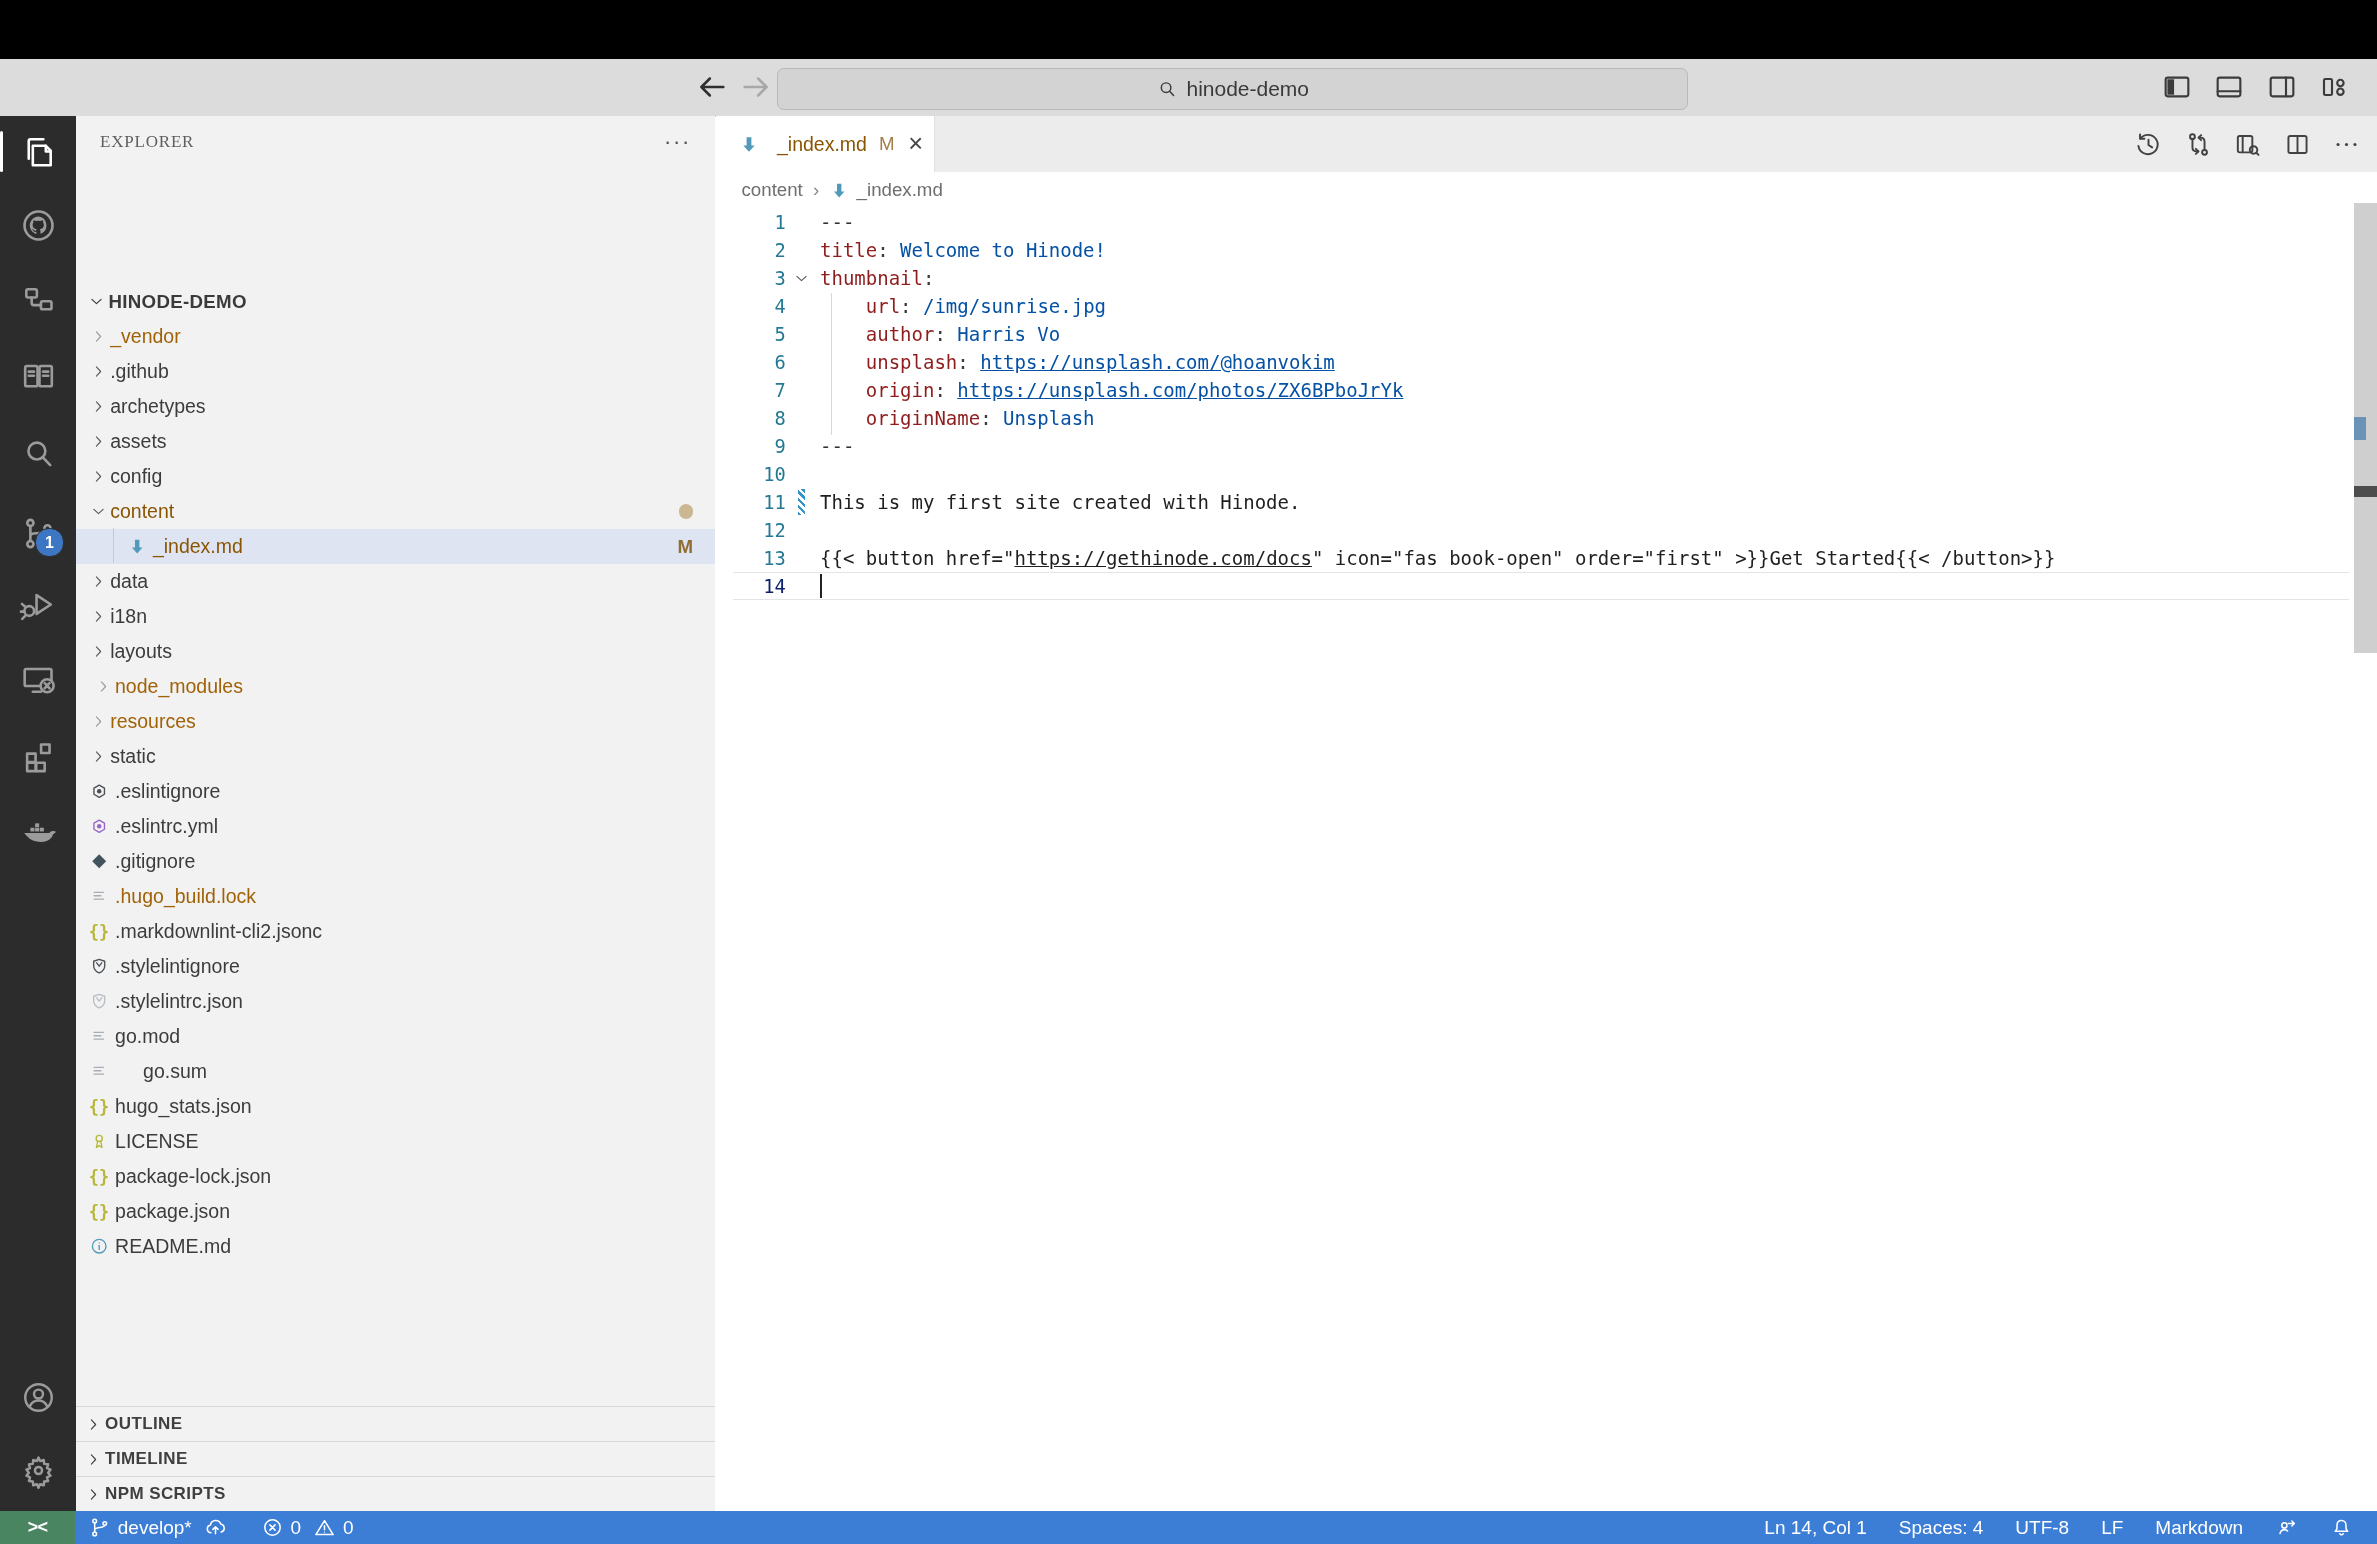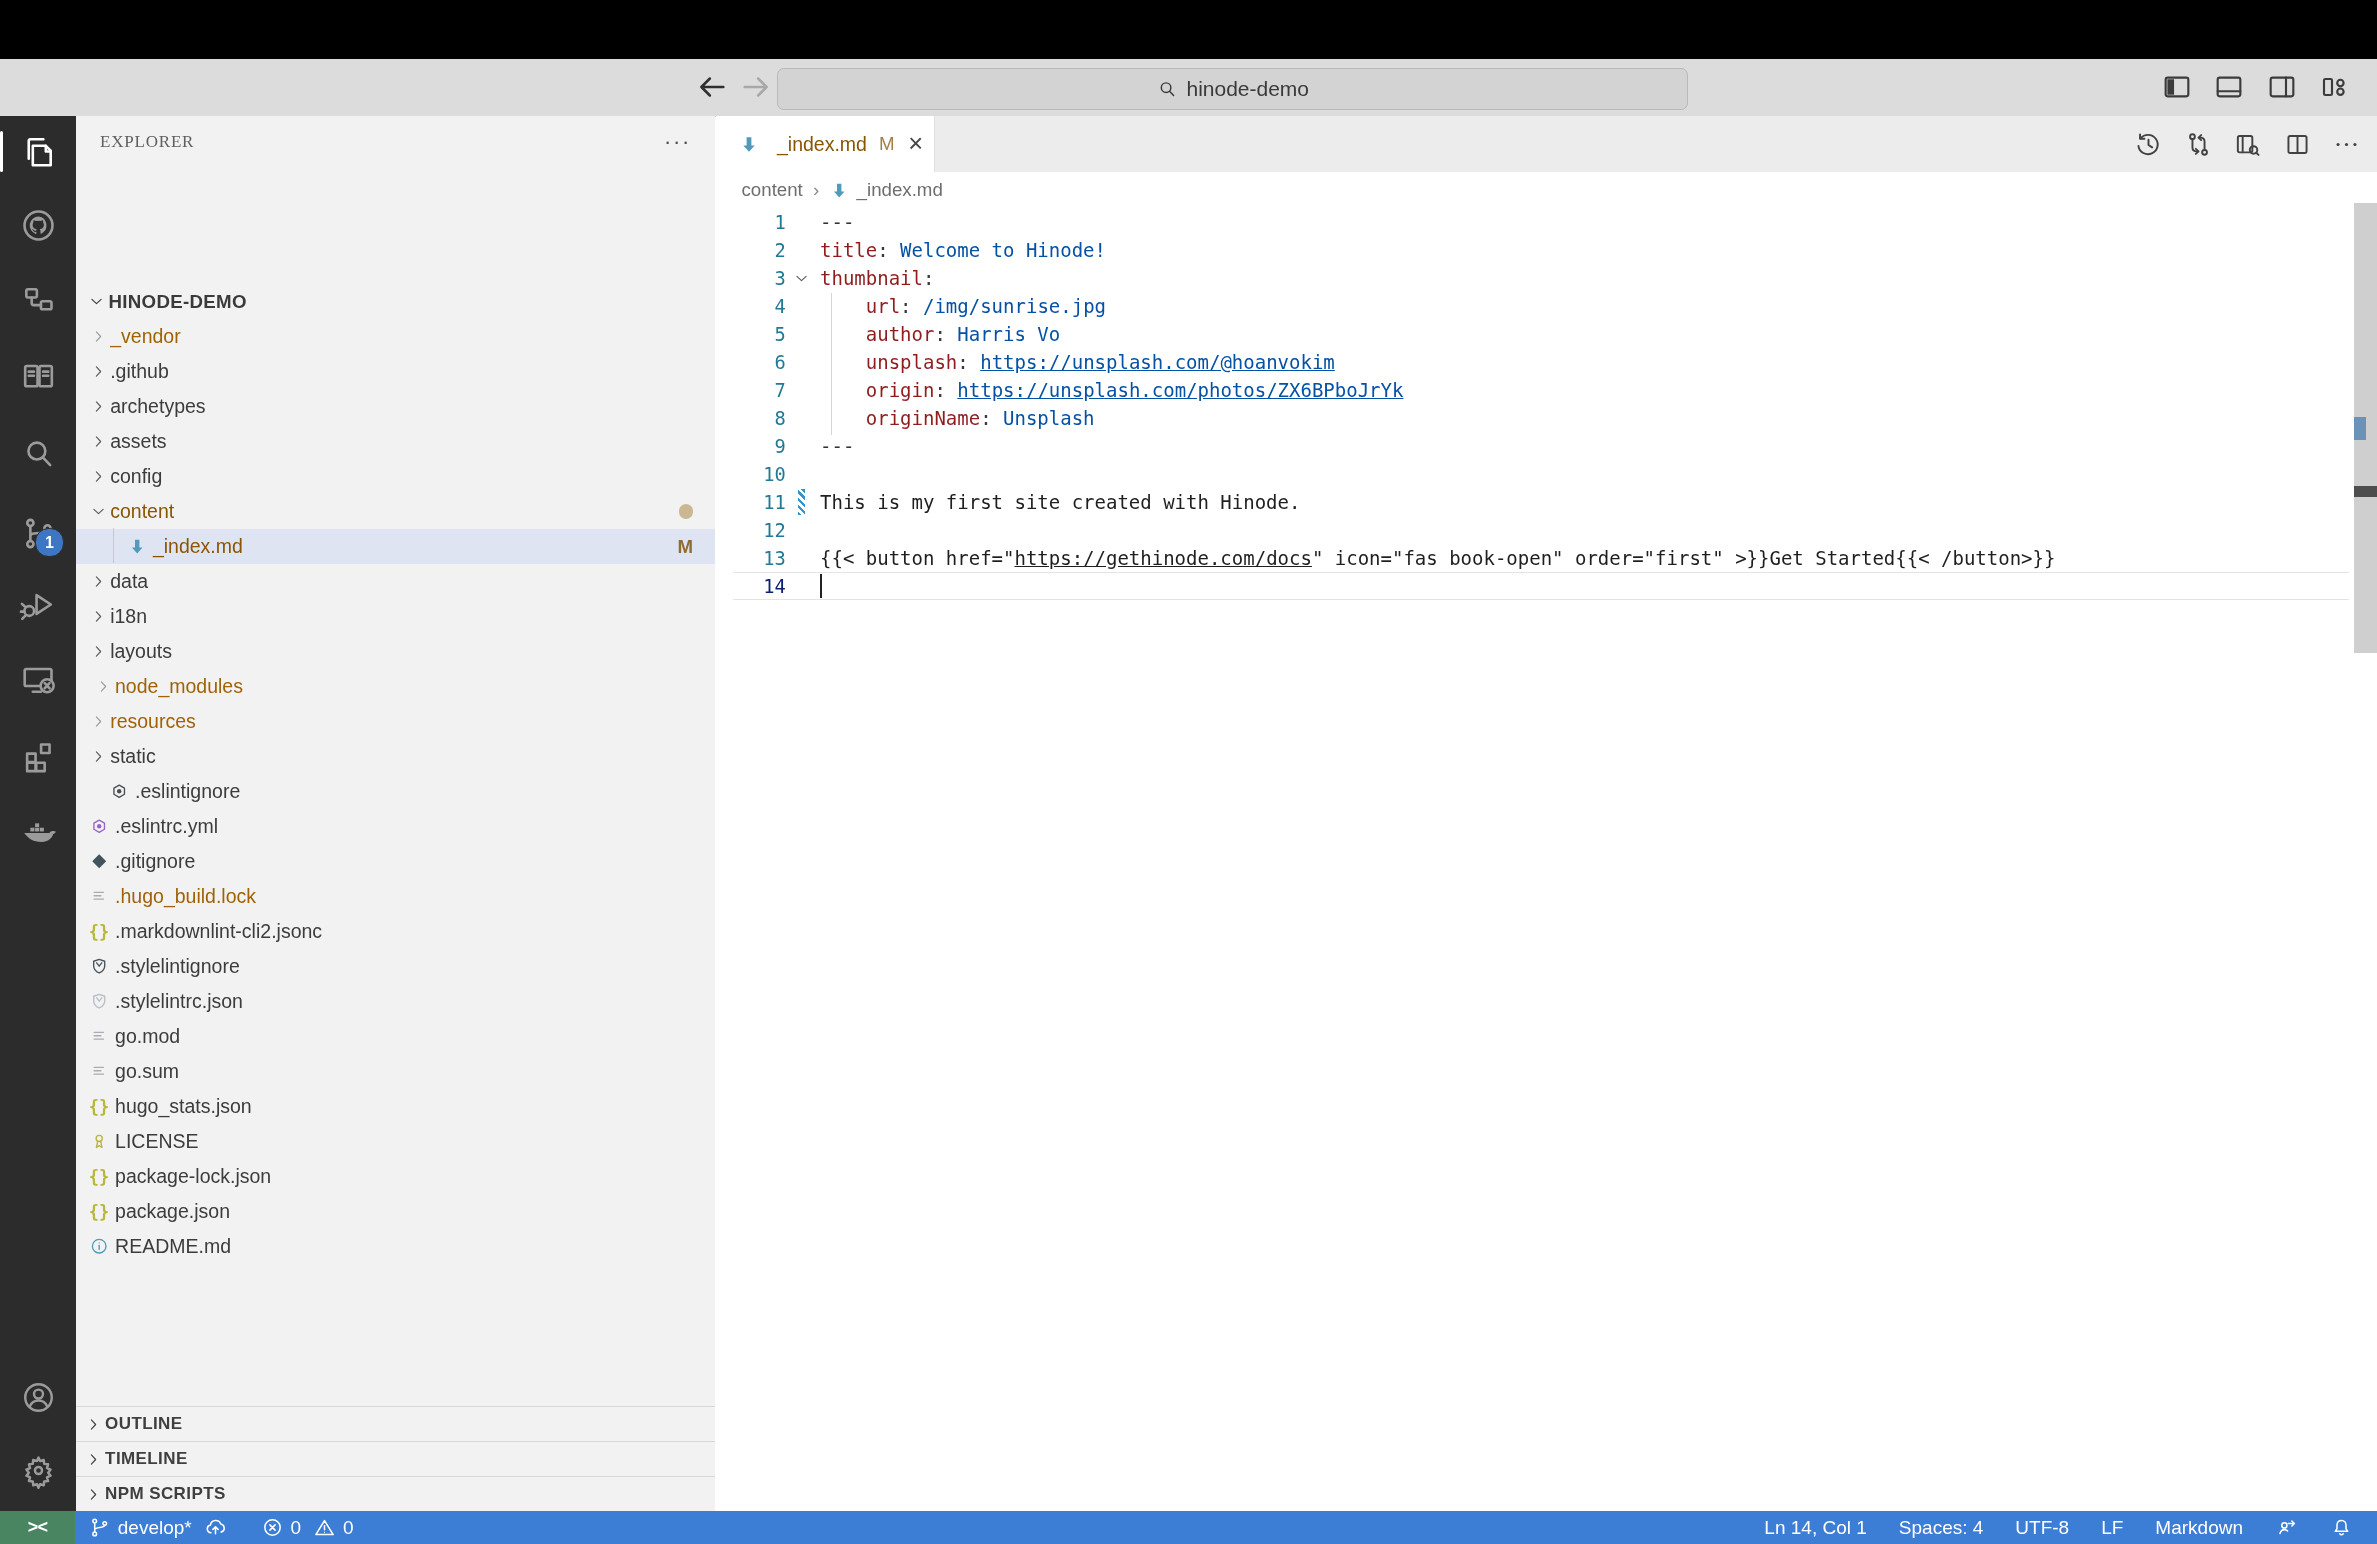--- a/index.html
+++ b/index.html
@@ -403,21 +403,21 @@
         <div class="tree-row" style="padding-left: 10.2px;">
           <span class="tr-slot">
             <span style="display: flex; align-items: center; justify-content: center;">
               <svg viewBox="0 0 24 24" width="17" height="17" fill="none" stroke="#5a5a5a" stroke-width="1.6" stroke-linecap="round" stroke-linejoin="round">
                 <path d="M9 5.5l6 6.5-6 6.5"></path>
               </svg>
             </span>
           </span>
           <span class="lbl">static</span>
         </div>
-        <div class="tree-row" style="padding-left: 10.2px; margin-left: 20px;">
+        <div class="tree-row" style="padding-left: 10.2px;">
           <span class="tr-icon">
             <span style="display: flex; align-items: center; justify-content: center;">
               <svg viewBox="0 0 24 24" width="20.4" height="20.4" fill="none" stroke="#4b4f55" stroke-width="1.6" stroke-linecap="round" stroke-linejoin="round">
                 <path d="M12 4.8l6.2 3.6v7.2L12 19.2l-6.2-3.6V8.4z"></path>
                 <circle cx="12" cy="12" r="2.6" fill="#4b4f55" stroke="none"></circle>
               </svg>
             </span>
           </span>
           <span class="lbl">.eslintignore</span>
         </div>
@@ -483,21 +483,21 @@
         <div class="tree-row" style="padding-left: 10.2px;">
           <span class="tr-icon">
             <span style="display: flex; align-items: center; justify-content: center;">
               <svg viewBox="0 0 24 24" width="20.4" height="20.4" fill="none" stroke="#a8adb3" stroke-width="1.6" stroke-linecap="round" stroke-linejoin="round">
                 <path d="M6 7.5h11M6 11.5h8M6 15.5h11"></path>
               </svg>
             </span>
           </span>
           <span class="lbl">go.mod</span>
         </div>
-        <div class="tree-row" style="padding-left: 10.2px;">
+        <div class="tree-row" style="padding-left: 10.2px; gap: 28px;">
           <span class="tr-icon">
             <span style="display: flex; align-items: center; justify-content: center;">
               <svg viewBox="0 0 24 24" width="20.4" height="20.4" fill="none" stroke="#a8adb3" stroke-width="1.6" stroke-linecap="round" stroke-linejoin="round">
                 <path d="M6 7.5h11M6 11.5h8M6 15.5h11"></path>
               </svg>
             </span>
           </span>
           <span class="lbl">go.sum</span>
         </div>
         <div class="tree-row" style="padding-left: 10.2px;">

